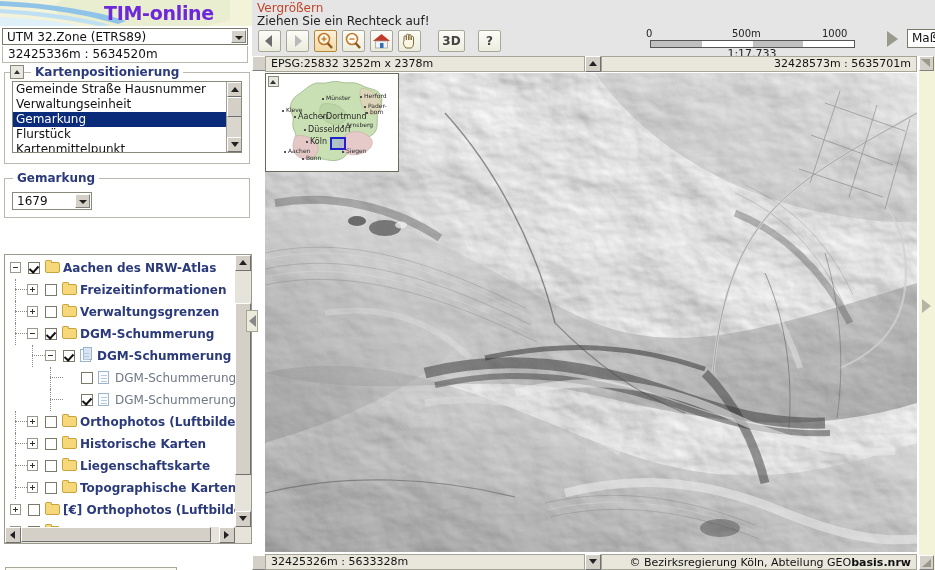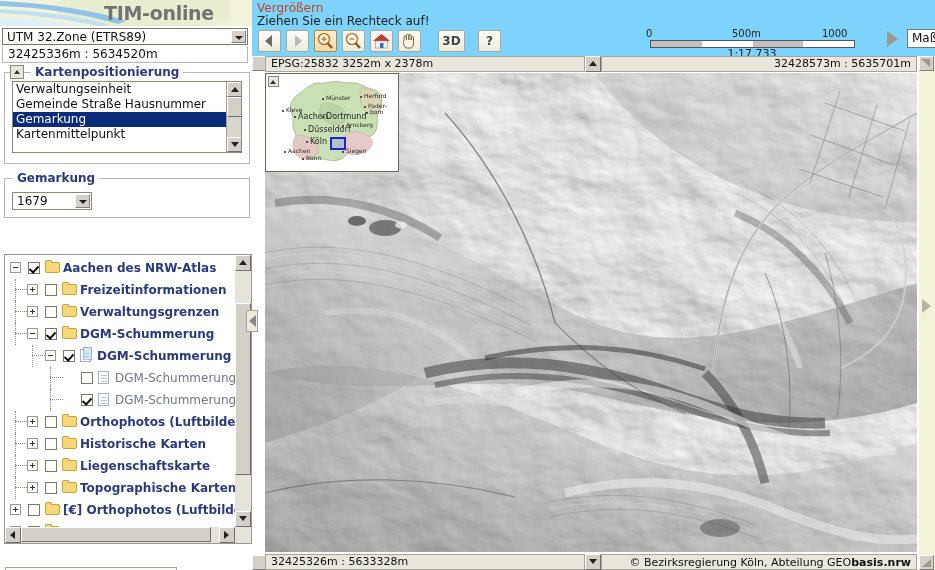--- a/index.html
+++ b/index.html
@@ -11,21 +11,21 @@
   #app{position:relative;width:935px;height:570px;}
 
   
   .header{
     position:absolute;left:0;top:0;width:935px;height:26px;
     background:#f2f3d9;overflow:hidden;
   }
   .hdr-swoosh{position:absolute;left:0;top:0;width:230px;height:26px;overflow:hidden;}
   .hdr-title{
     position:absolute;left:64px;top:1px;width:190px;height:24px;
-    font-weight:bold;font-size:19px;letter-spacing:-0.3px;color:#737373;
+    font-weight:bold;font-size:19px;letter-spacing:-0.3px;color:#6d28d9;
     text-align:center;line-height:24px;
   }
   .hdr-nav{position:absolute;right:6px;top:4px;height:18px;}
   .hdr-nav a{
     color:#3b4fa8;font-weight:bold;font-size:12px;text-decoration:none;
     margin-left:15px;display:inline-block;
   }
 
   
   .left{
@@ -219,21 +219,21 @@
     position:absolute;left:5px;top:541px;width:172px;height:20px;
     background:linear-gradient(to bottom,#fbfbf4 0%,#f2f1e4 55%,#e4e2d2 100%);
     border:1px solid #a8a898;box-sizing:border-box;
     font-size:12px;font-weight:bold;color:#1d2b63;
     text-align:left;padding-left:7px;line-height:18px;
   }
 
   
   .toolbar-area{
     position:absolute;left:252px;top:0;width:683px;height:56px;
-    background:#7dd3fc;
+    background:#e5e5e5;
   }
   .tool-hint1{
     position:absolute;left:5px;top:1px;font-size:12px;color:#c1452a;
   }
   .tool-hint2{
     position:absolute;left:5px;top:14px;font-size:12px;color:#222;
   }
   .tbtn{
     position:absolute;top:30px;width:23px;height:22px;
     background:linear-gradient(to bottom,#fdfdf8,#ececdd);
@@ -375,23 +375,24 @@
     </div>
 
     <div class="coord-val">32425336m : 5634520m</div>
 
     <div class="fieldset" style="left:4px;top:46px;width:246px;height:92px;">
       <div class="fs-collapse"></div>
       <div class="fs-legend">Kartenpositionierung</div>
 
       <div class="listbox">
         <div class="lb-items">
+          <div class="lb-item">Gemeinde Straße Hausnummer</div>
           <div class="lb-item">Verwaltungseinheit</div>
-          <div class="lb-item">Gemeinde Straße Hausnummer</div>
           <div class="lb-item sel">Gemarkung</div>
+          <div class="lb-item">Flurstück</div>
           <div class="lb-item">Kartenmittelpunkt</div>
         </div>
         <div class="lb-scroll">
           <div class="sb-btn up" style="position:absolute;left:0;top:0;"></div>
           <div class="sb-thumb" style="left:0;top:15px;height:20px;"></div>
           <div class="sb-btn down" style="position:absolute;left:0;bottom:0;"></div>
         </div>
       </div>
     </div>
 

